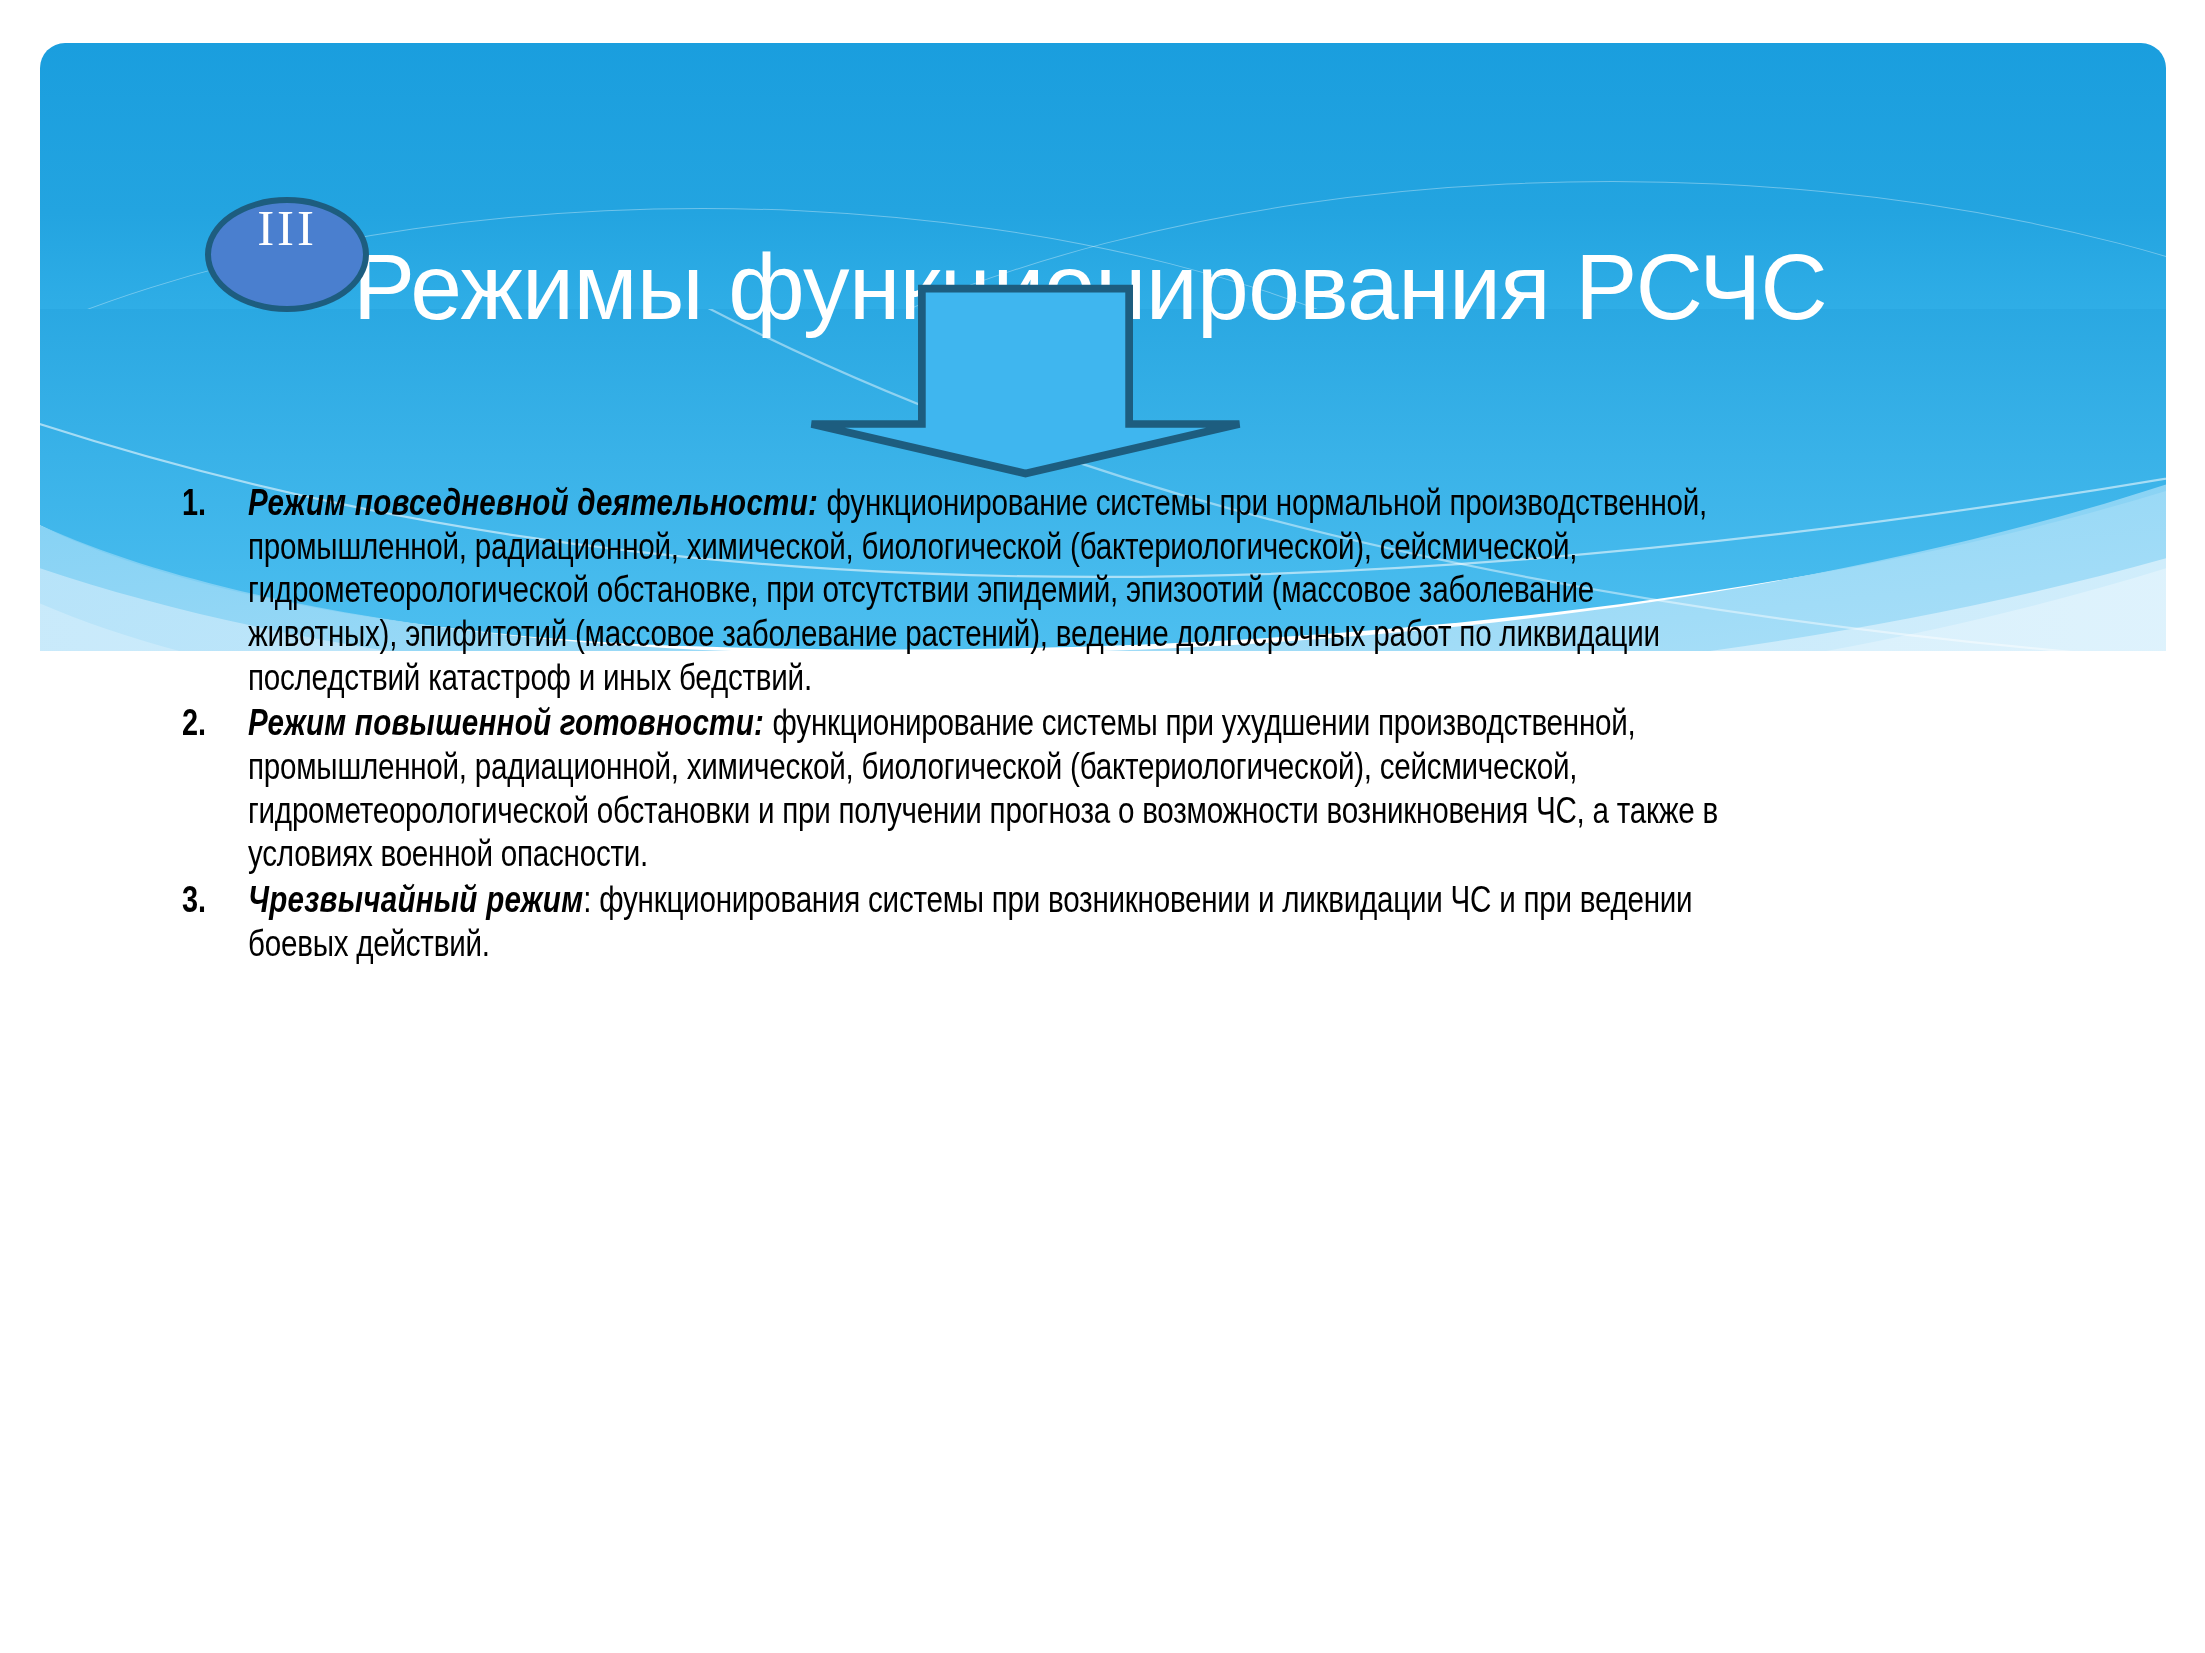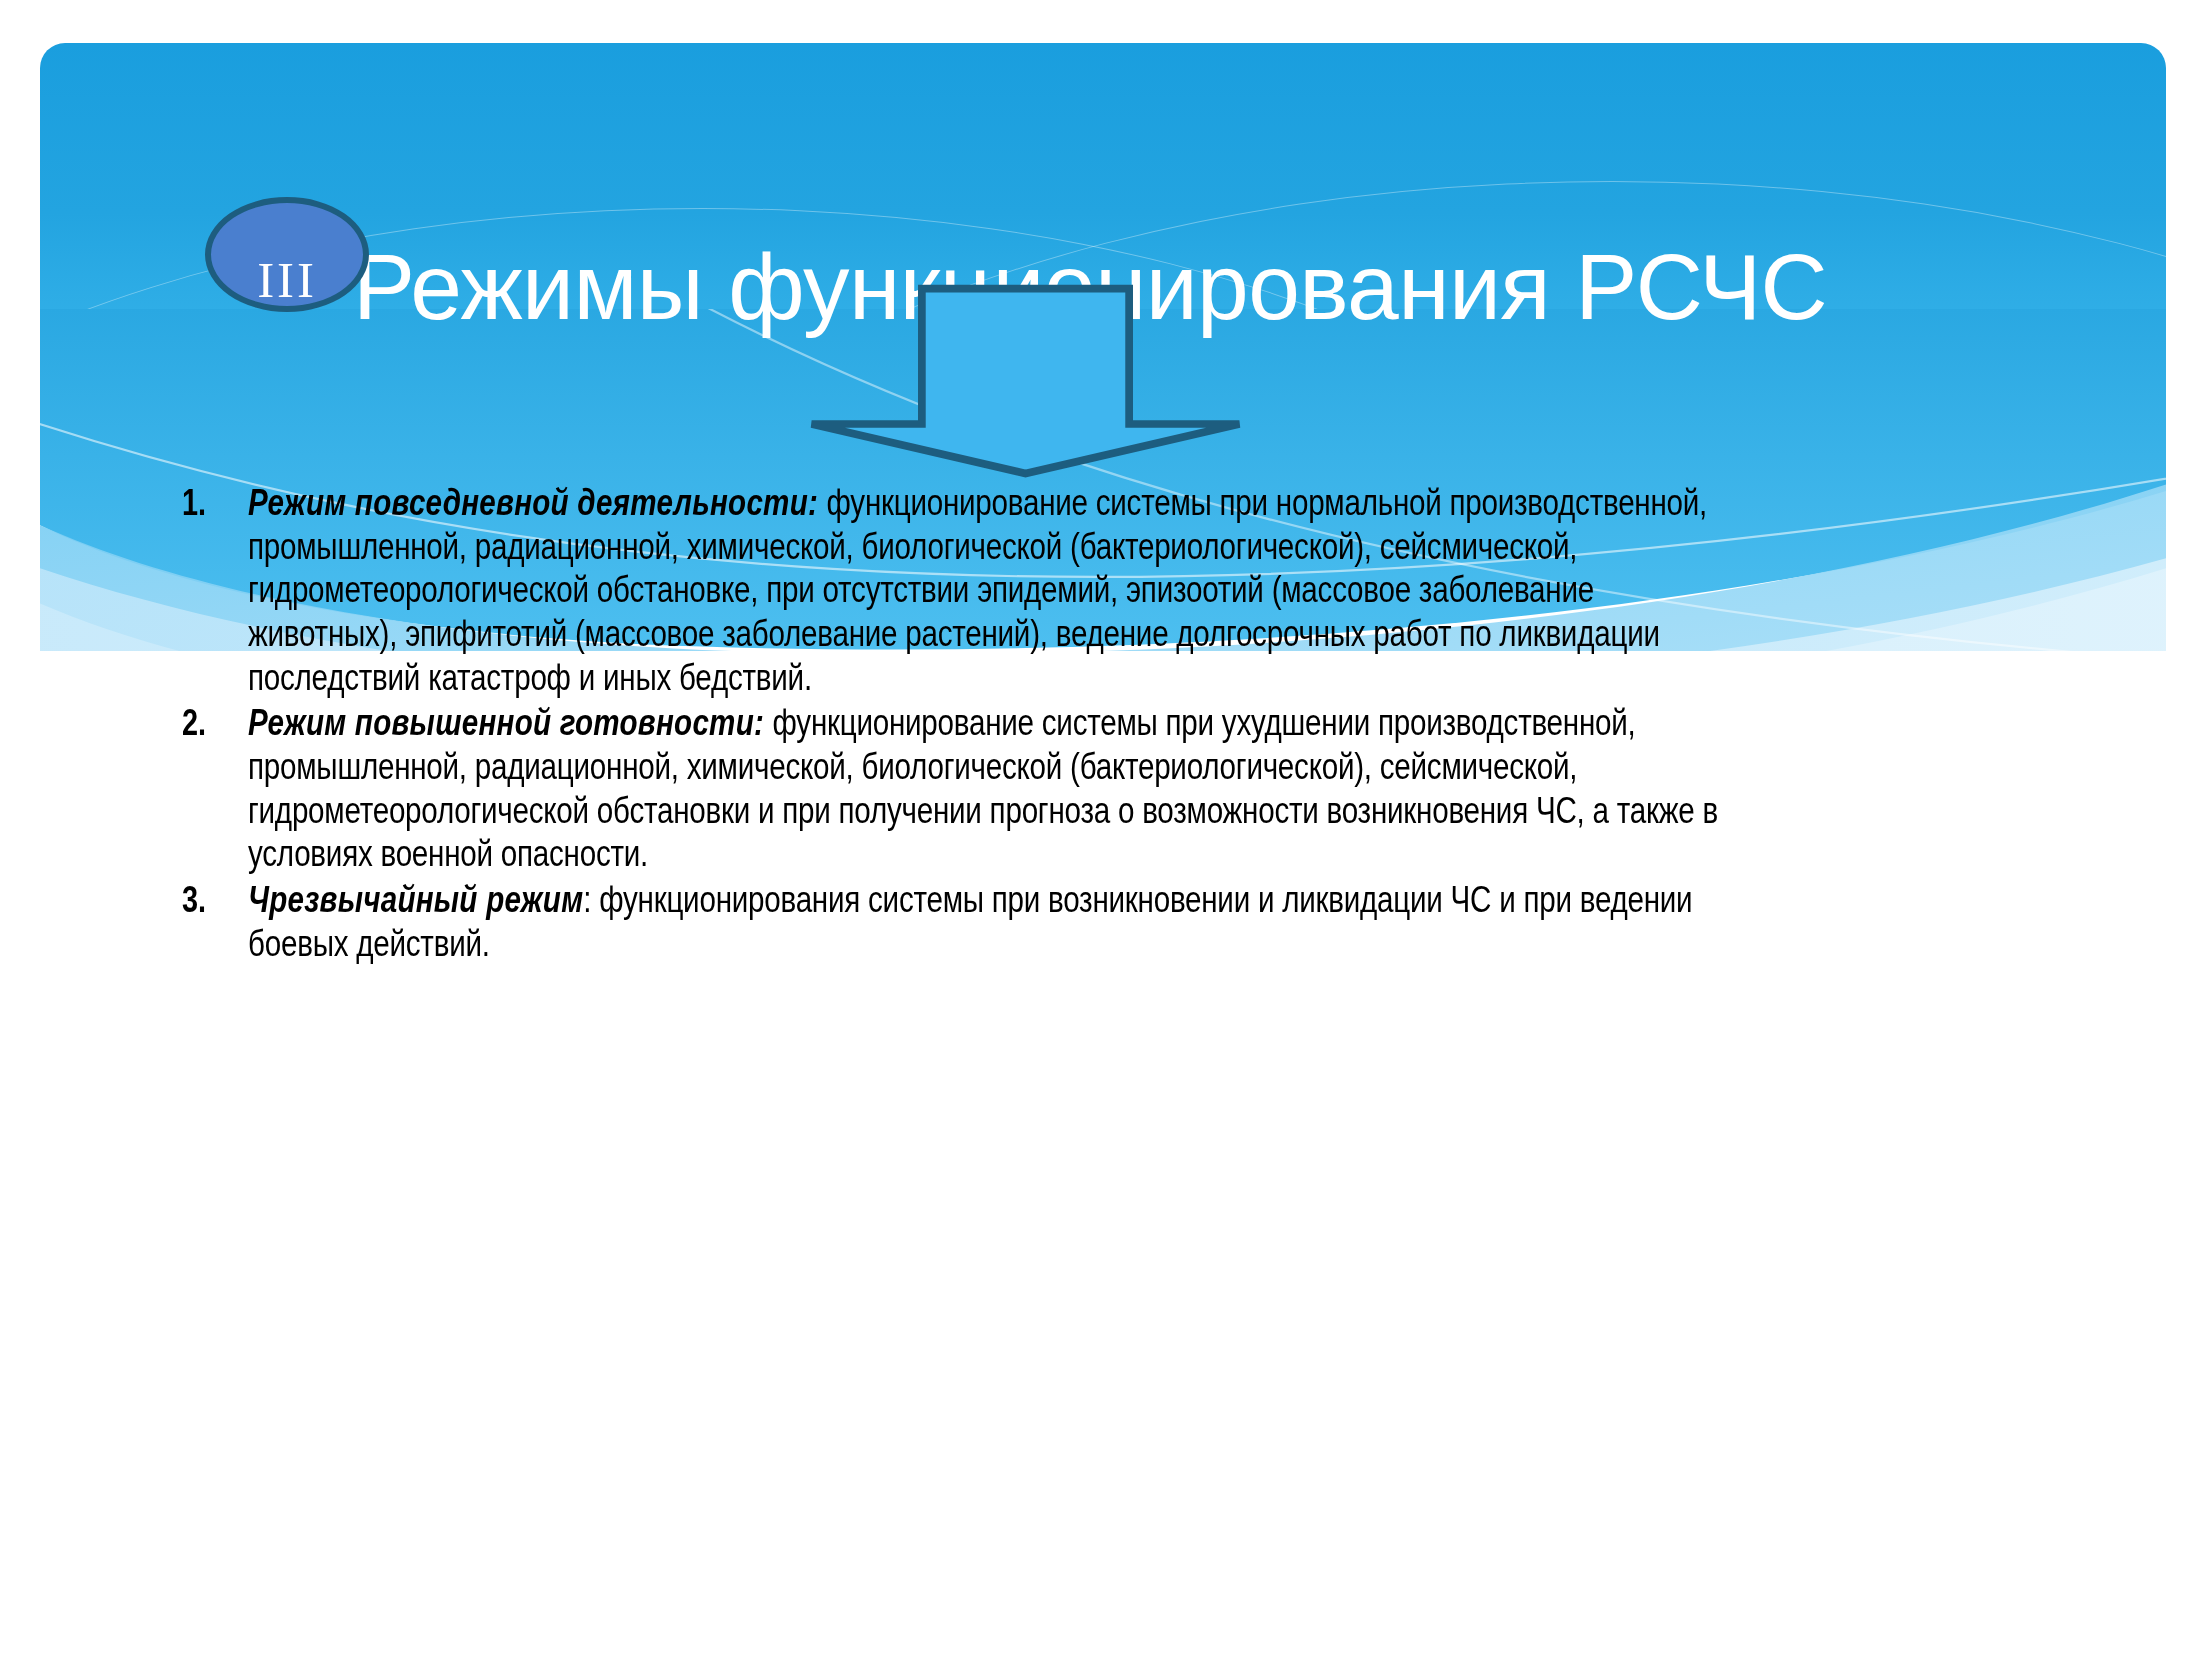--- a/index.html
+++ b/index.html
@@ -65,21 +65,21 @@
     left: 205px;
     top: 197px;
     width: 164px;
     height: 115px;
     border-radius: 50%;
     background: #4a7fcf;
     border: 6px solid #1d5d7f;
     box-sizing: border-box;
     z-index: 5;
     display: flex;
-    align-items: flex-end;
+    align-items: flex-start;
     justify-content: center;
   }
   .badge-label {
     color: #ffffff;
     font-size: 51px;
     font-family: "Liberation Serif", "DejaVu Serif", serif;
     letter-spacing: 2.8px;
     line-height: 1;
     user-select: none;
   }

